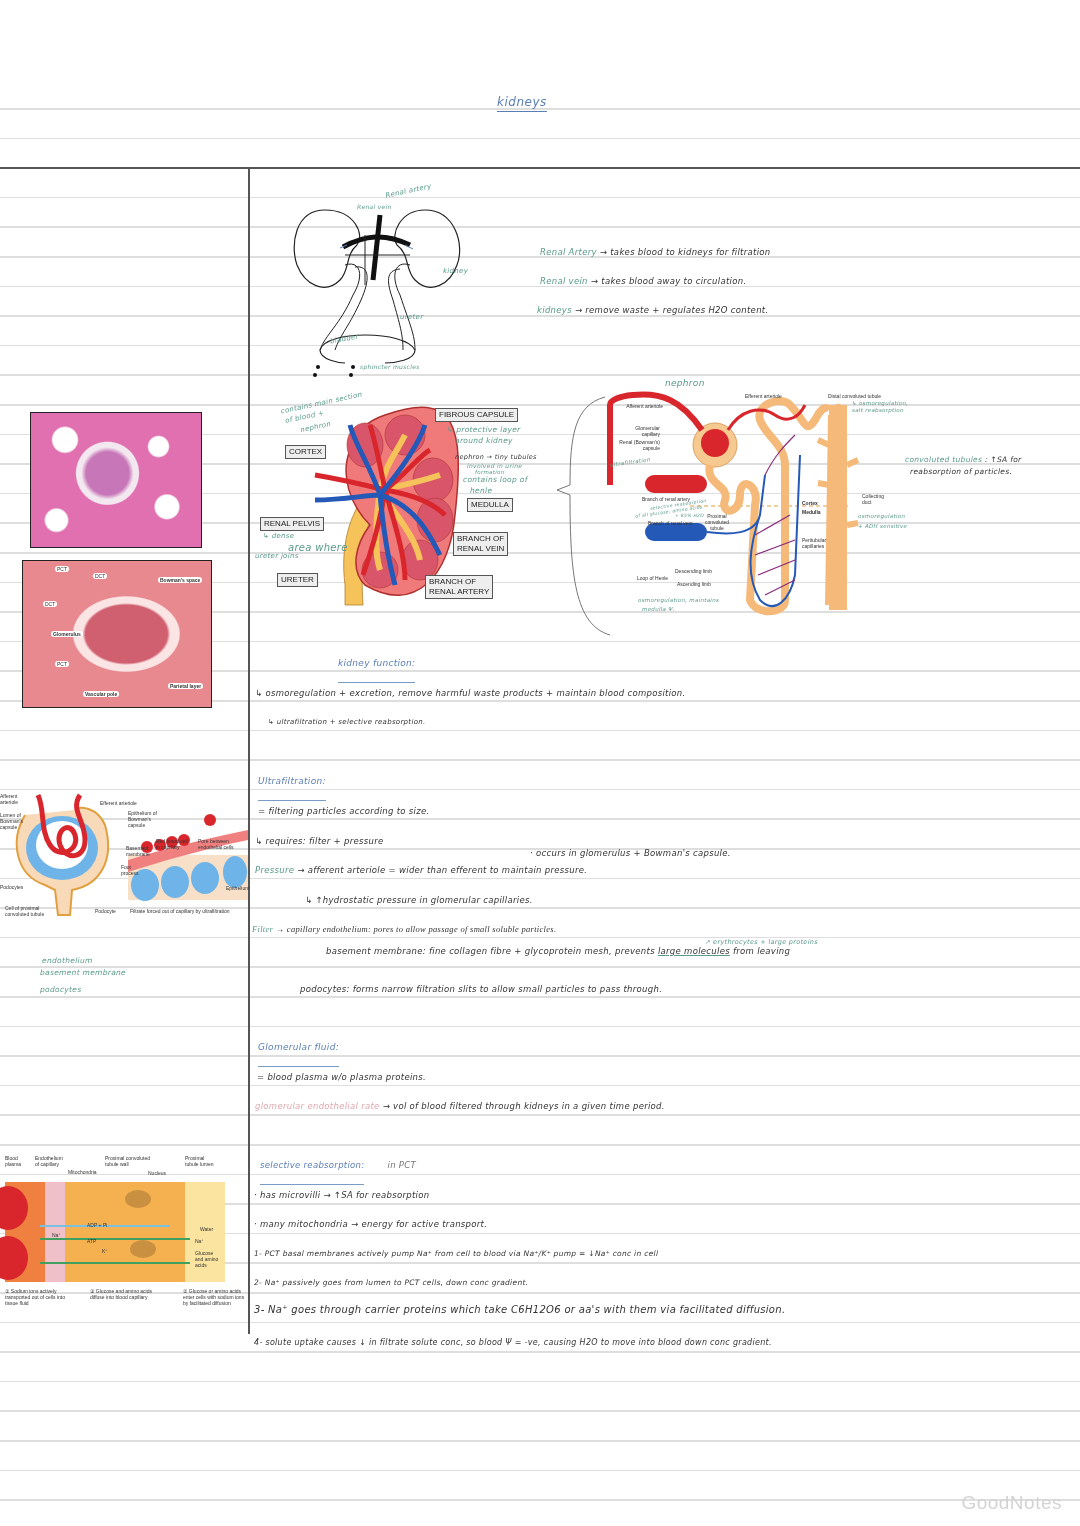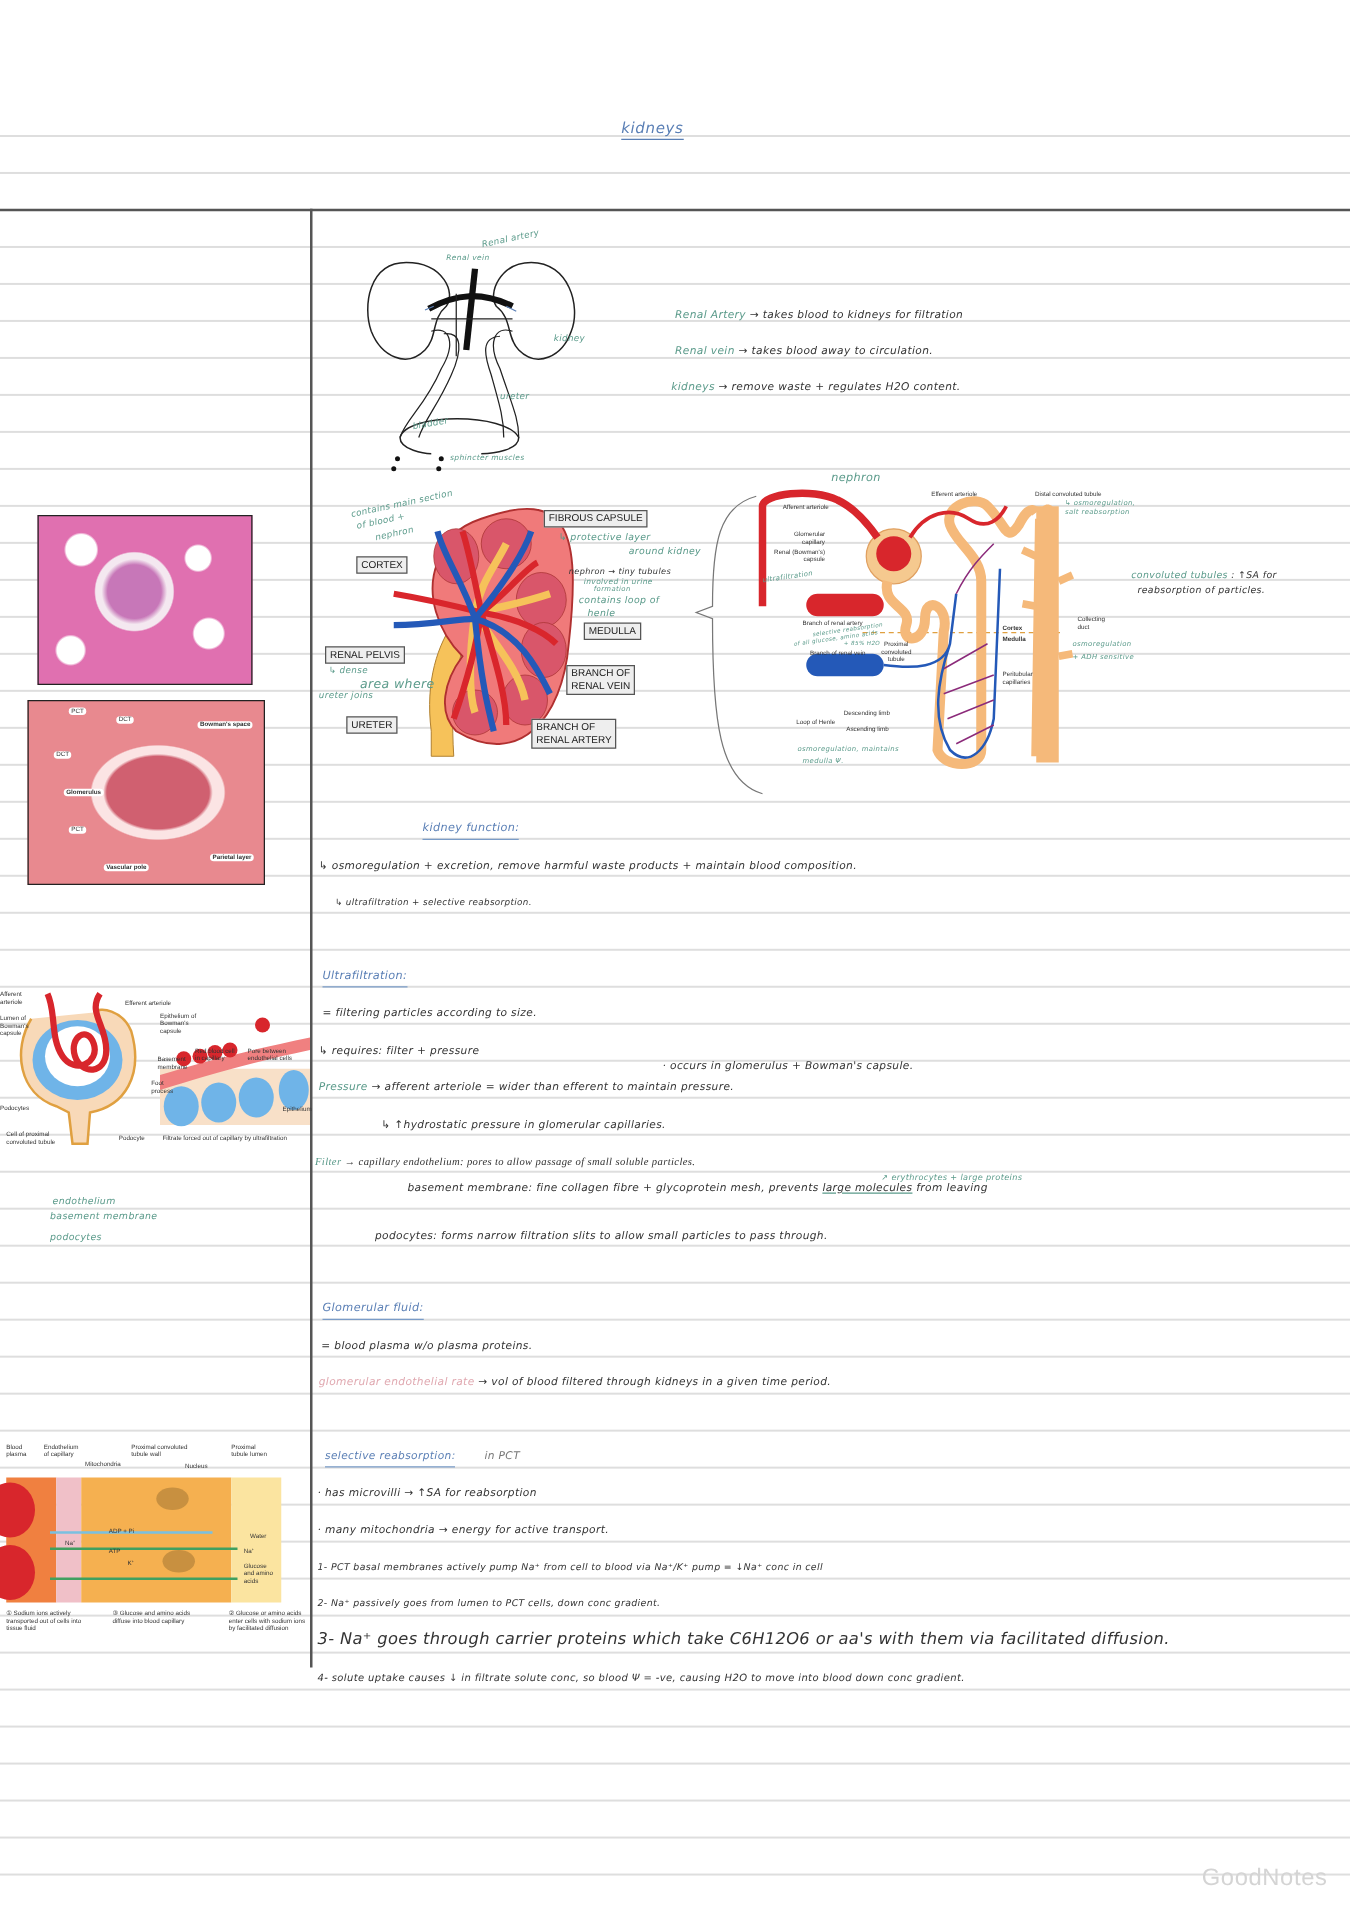--- a/index.html
+++ b/index.html
@@ -8,21 +8,21 @@
   .page{position:absolute;left:0;top:0;width:1080px;height:1526px;
     background-image:repeating-linear-gradient(to bottom,transparent 0,transparent 28px,#dedede 28px,#dedede 29.6px);
     background-position:0 80px;background-repeat:repeat-y;}
   .page-top-mask{position:absolute;left:0;top:0;width:1080px;height:106px;background:#fff;}
   .cue-line{position:absolute;left:0;top:167px;width:1080px;height:2px;background:#555;}
   .margin-line{position:absolute;left:248px;top:167px;width:2px;height:1167px;background:#555;}
   .hw{position:absolute;font-family:"DejaVu Sans",sans-serif;font-size:8.5px;color:#333;white-space:nowrap;letter-spacing:0.3px;font-style:italic;}
   .teal{color:#5a9a8a;}
   .pink{color:#e0a8b0;}
   .title{position:absolute;left:497px;top:95px;font-size:12px;color:#5a7fb5;font-style:italic;border-bottom:1px solid #5a7fb5;padding-bottom:2px;letter-spacing:0.5px;}
-  .heading{color:#5a7fb5;border-bottom:1px solid #7a9cc8;padding-bottom:3px;}
+  .heading{color:#5a7fb5;border-bottom:1px solid #7a9cc8;padding-bottom:14px;}
   .fig{position:absolute;}
   .label-box{position:absolute;border:1px solid #555;background:#eee;font-size:8px;padding:1px 3px;color:#222;font-family:"Liberation Sans",sans-serif;line-height:10px;}
   .tiny{position:absolute;font-size:5px;color:#333;font-family:"Liberation Sans",sans-serif;line-height:6px;}
   .micro{position:absolute;border:1px solid #222;overflow:hidden;}
   .watermark{position:absolute;right:18px;bottom:12px;font-size:19px;color:#d4d4d4;font-family:"Liberation Sans",sans-serif;letter-spacing:0.5px;}
 </style>
 </head>
 <body>
 
 <div class="page"></div>
@@ -94,21 +94,21 @@
   </span>
   <span class="label-box" style="left:22px;top:178px;">URETER</span>
   <span class="label-box" style="left:170px;top:180px;">
     <span>BRANCH OF</span><br>
     <span>RENAL ARTERY</span>
   </span>
   <span class="hw teal" style="left:25px;top:4px;font-size:7px;transform:rotate(-12deg);">contains main section</span>
   <span class="hw teal" style="left:30px;top:18px;font-size:7px;transform:rotate(-12deg);">of blood +</span>
   <span class="hw teal" style="left:45px;top:28px;font-size:7px;transform:rotate(-12deg);">nephron</span>
   <span class="hw teal" style="left:192px;top:30px;font-size:7.5px;">↳ protective layer</span>
-  <span class="hw teal" style="left:200px;top:41px;font-size:7.5px;padding-left:48px;">around kidney</span>
+  <span class="hw teal" style="left:200px;top:41px;font-size:7.5px;">around kidney</span>
   <span class="hw" style="left:200px;top:58px;font-size:6.5px;">nephron → tiny tubules</span>
   <span class="hw teal" style="left:212px;top:67px;font-size:6px;">involved in urine</span>
   <span class="hw teal" style="left:220px;top:74px;font-size:5.5px;">formation</span>
   <span class="hw teal" style="left:208px;top:80px;font-size:7.5px;">contains loop of</span>
   <span class="hw teal" style="left:215px;top:91px;font-size:7.5px;">henle</span>
   <span class="hw teal" style="left:8px;top:137px;font-size:7px;">↳ dense</span>
   <span class="hw teal" style="left:0px;top:147px;font-size:10px;margin-left:33px;">area where</span>
   <span class="hw teal" style="left:0px;top:157px;font-size:7px;">ureter joins</span>
 </div>
 
@@ -249,21 +249,21 @@
 </div>
 
 <div class="hw" style="left:260px;top:1160px;font-size:8.5px;">
   <span class="heading">selective reabsorption:</span>
   <span style="margin-left:20px;color:#777;">in PCT</span>
 </div>
 <div class="hw" style="left:254px;top:1190px;">· has microvilli → ↑SA for reabsorption</div>
 <div class="hw" style="left:254px;top:1219px;">· many mitochondria → energy for active transport.</div>
 <div class="hw" style="left:254px;top:1249px;font-size:7.5px;">1- PCT basal membranes actively pump Na⁺ from cell to blood via Na⁺/K⁺ pump = ↓Na⁺ conc in cell</div>
 <div class="hw" style="left:254px;top:1278px;font-size:7.5px;">2- Na⁺ passively goes from lumen to PCT cells, down conc gradient.</div>
-<div class="hw" style="left:254px;top:1304px;font-size:13px;">3- Na⁺ goes through carrier proteins which take C6H12O6 or aa's with them via facilitated diffusion.</div>
+<div class="hw" style="left:254px;top:1304px;font-size:10px;">3- Na⁺ goes through carrier proteins which take C6H12O6 or aa's with them via facilitated diffusion.</div>
 <div class="hw" style="left:254px;top:1338px;font-size:8px;">4- solute uptake causes ↓ in filtrate solute conc, so blood Ψ = -ve, causing H2O to move into blood down conc gradient.</div>
 
 <div class="fig" style="left:0px;top:1152px;width:250px;height:168px;">
   <div style="position:absolute;left:5px;top:30px;width:40px;height:100px;background:#f08040;"></div>
   <div style="position:absolute;left:45px;top:30px;width:20px;height:100px;background:#f0c0c8;"></div>
   <div style="position:absolute;left:65px;top:30px;width:120px;height:100px;background:#f5b050;"></div>
   <div style="position:absolute;left:185px;top:30px;width:40px;height:100px;background:#fbe4a0;"></div>
   <div style="position:absolute;left:-12px;top:34px;width:40px;height:44px;border-radius:50%;background:#d8262c;"></div>
   <div style="position:absolute;left:-12px;top:84px;width:40px;height:44px;border-radius:50%;background:#d8262c;"></div>
   <div style="position:absolute;left:125px;top:38px;width:26px;height:18px;border-radius:50%;background:#c89040;"></div>

